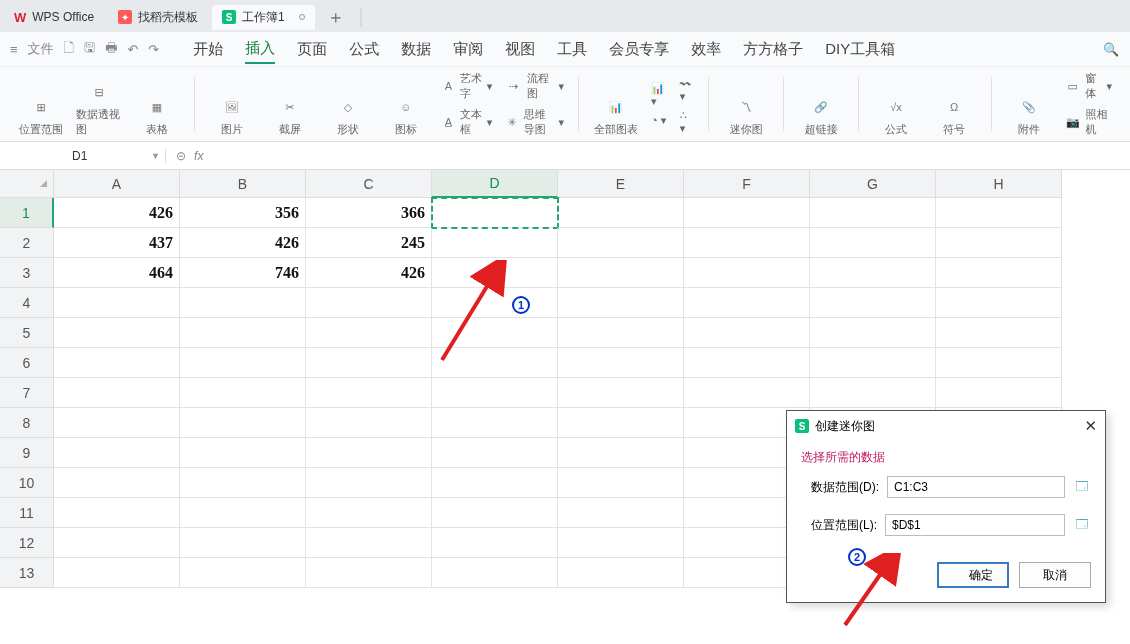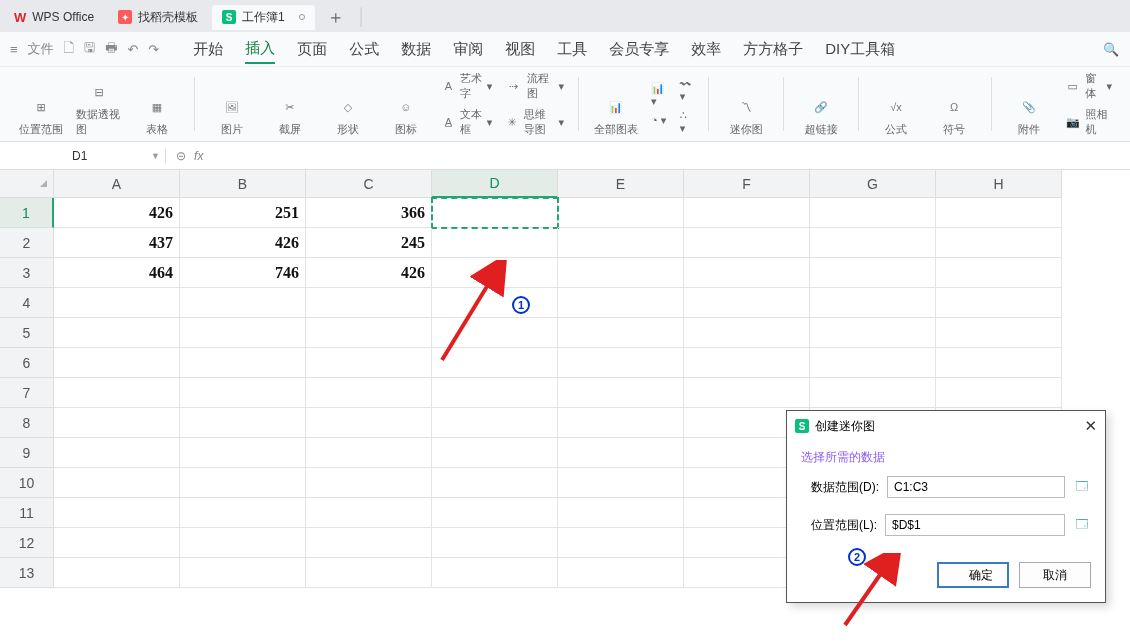--- a/index.html
+++ b/index.html
@@ -59,21 +59,21 @@
     
     .arrow1 { position:absolute; left:432px; top:260px; width:90px; height:110px; pointer-events:none; }
     .badge { position:absolute; width:18px; height:18px; border-radius:50%; background:#fff; border:2px solid #0033cc; color:#0033cc; font-size:11px; font-weight:bold; display:flex; align-items:center; justify-content:center; }
 
     
     .dialog { position:absolute; left:786px; top:410px; width:320px; background:#fff; border:1px solid #555; box-shadow:4px 4px 8px rgba(0,0,0,.15); font-size:12px; }
     .dialog-title { display:flex; align-items:center; justify-content:space-between; padding:6px 8px; border-bottom:0; }
     .dialog-title-left { display:flex; align-items:center; gap:6px; }
     .dialog-close { font-size:15px; color:#333; }
     .dialog-body { padding:8px 14px 0; }
-    .dialog-section-label { color:#8b5cf6; margin-bottom:10px; }
+    .dialog-section-label { color:#be185d; margin-bottom:10px; }
     .dialog-field { display:flex; align-items:center; margin:8px 0 16px 10px; gap:8px; }
     .dialog-field label { white-space:nowrap; }
     .dialog-input { flex:1; border:1px solid #bbb; height:22px; padding:0 6px; font-size:12px; }
     .dialog-inp-icon { width:18px; height:18px; display:inline-flex; align-items:center; justify-content:center; color:#1d8aa8; }
     .dialog-buttons { display:flex; justify-content:flex-end; gap:10px; padding:10px 14px 14px; }
     .dialog-btn { min-width:72px; height:26px; border:1px solid #aaa; background:#fdfdfd; font-size:12px; }
     .dialog-btn.primary { border:2px solid #3a7bbf;padding-left:16px; }
 
     .arrow2 { position:absolute; left:835px; top:553px; width:70px; height:75px; pointer-events:none; }
   </style>
@@ -263,21 +263,21 @@
     <div class="row-head">8</div>
     <div class="row-head">9</div>
     <div class="row-head">10</div>
     <div class="row-head">11</div>
     <div class="row-head">12</div>
     <div class="row-head">13</div>
   </div>
   <div class="grid-body">
     <div class="grid-row">
       <div class="cell">426</div>
-      <div class="cell">251</div>
+      <div class="cell">356</div>
       <div class="cell">366</div>
       <div class="cell selected"></div>
       <div class="cell"></div>
       <div class="cell"></div>
       <div class="cell"></div>
       <div class="cell"></div>
     </div>
     <div class="grid-row">
       <div class="cell">437</div>
       <div class="cell">426</div>

